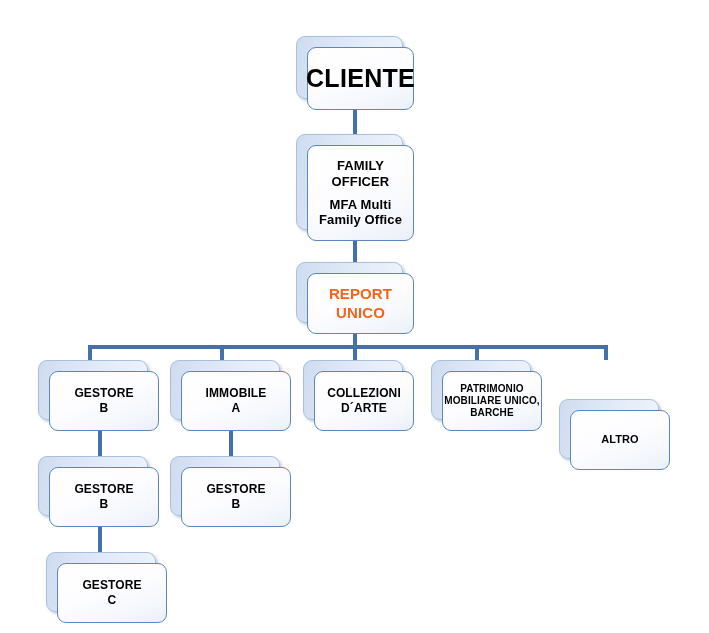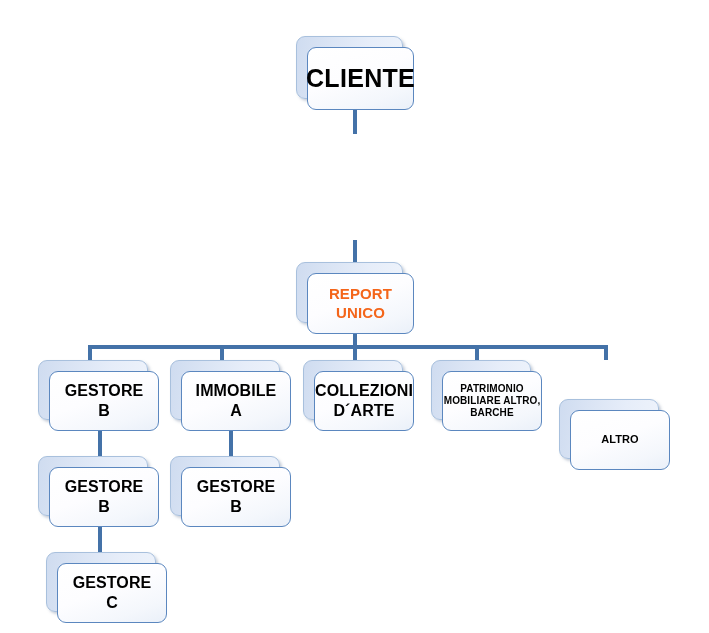--- a/index.html
+++ b/index.html
@@ -78,21 +78,21 @@
   }
   .node-label.sub {
     margin-top: 7px;
   }
 
   
   .sz-cliente   .node-label { font-size: 25px; letter-spacing: 0.3px; }
   .sz-family    .node-label { font-size: 13px; }
   .sz-family    .node-label.sub { font-size: 13px; }
   .sz-report    .node-label { font-size: 15px; }
-  .sz-small     .node-label { font-size: 16px; }
+  .sz-small     .node-label { font-size: 12px; }
   .sz-small2    .node-label { font-size: 10px; }
   .sz-altro     .node-label { font-size: 11px; }
 
   .accent-orange { color: #f4651a !important; }
 </style>
 </head>
 <body>
 
 <div id="chart-canvas">
 
@@ -119,20 +119,29 @@
     <div class="conn" style="left:98px; top:510px; width:4px; height:26px;"></div>
   </div>
 
   <div class="node sz-cliente" style="left:296px; top:20px; width:107px; height:63px;">
     <div class="card-back"></div>
     <div class="card-front">
       <div class="node-label">CLIENTE</div>
     </div>
   </div>
 
+  <div class="node sz-family" style="left:296px; top:118px; width:107px; height:96px;">
+    <div class="card-back"></div>
+    <div class="card-front">
+      <div class="node-label">FAMILY
+OFFICER</div>
+      <div class="node-label sub">MFA Multi
+Family Office</div>
+    </div>
+  </div>
 
   <div class="node sz-report" style="left:296px; top:246px; width:107px; height:61px;">
     <div class="card-back"></div>
     <div class="card-front">
       <div class="node-label accent-orange">REPORT
 UNICO</div>
     </div>
   </div>
 
   <div class="node sz-small" style="left:38px; top:344px; width:110px; height:60px;">
@@ -156,21 +165,21 @@
     <div class="card-front">
       <div class="node-label">COLLEZIONI
 D´ARTE</div>
     </div>
   </div>
 
   <div class="node sz-small2" style="left:431px; top:344px; width:100px; height:60px;">
     <div class="card-back"></div>
     <div class="card-front">
       <div class="node-label">PATRIMONIO
-MOBILIARE ALTRO,
+MOBILIARE UNICO,
 BARCHE</div>
     </div>
   </div>
 
   <div class="node sz-altro" style="left:559px; top:344px; width:100px; height:60px;margin-top:39px;">
     <div class="card-back"></div>
     <div class="card-front">
       <div class="node-label">ALTRO</div>
     </div>
   </div>

